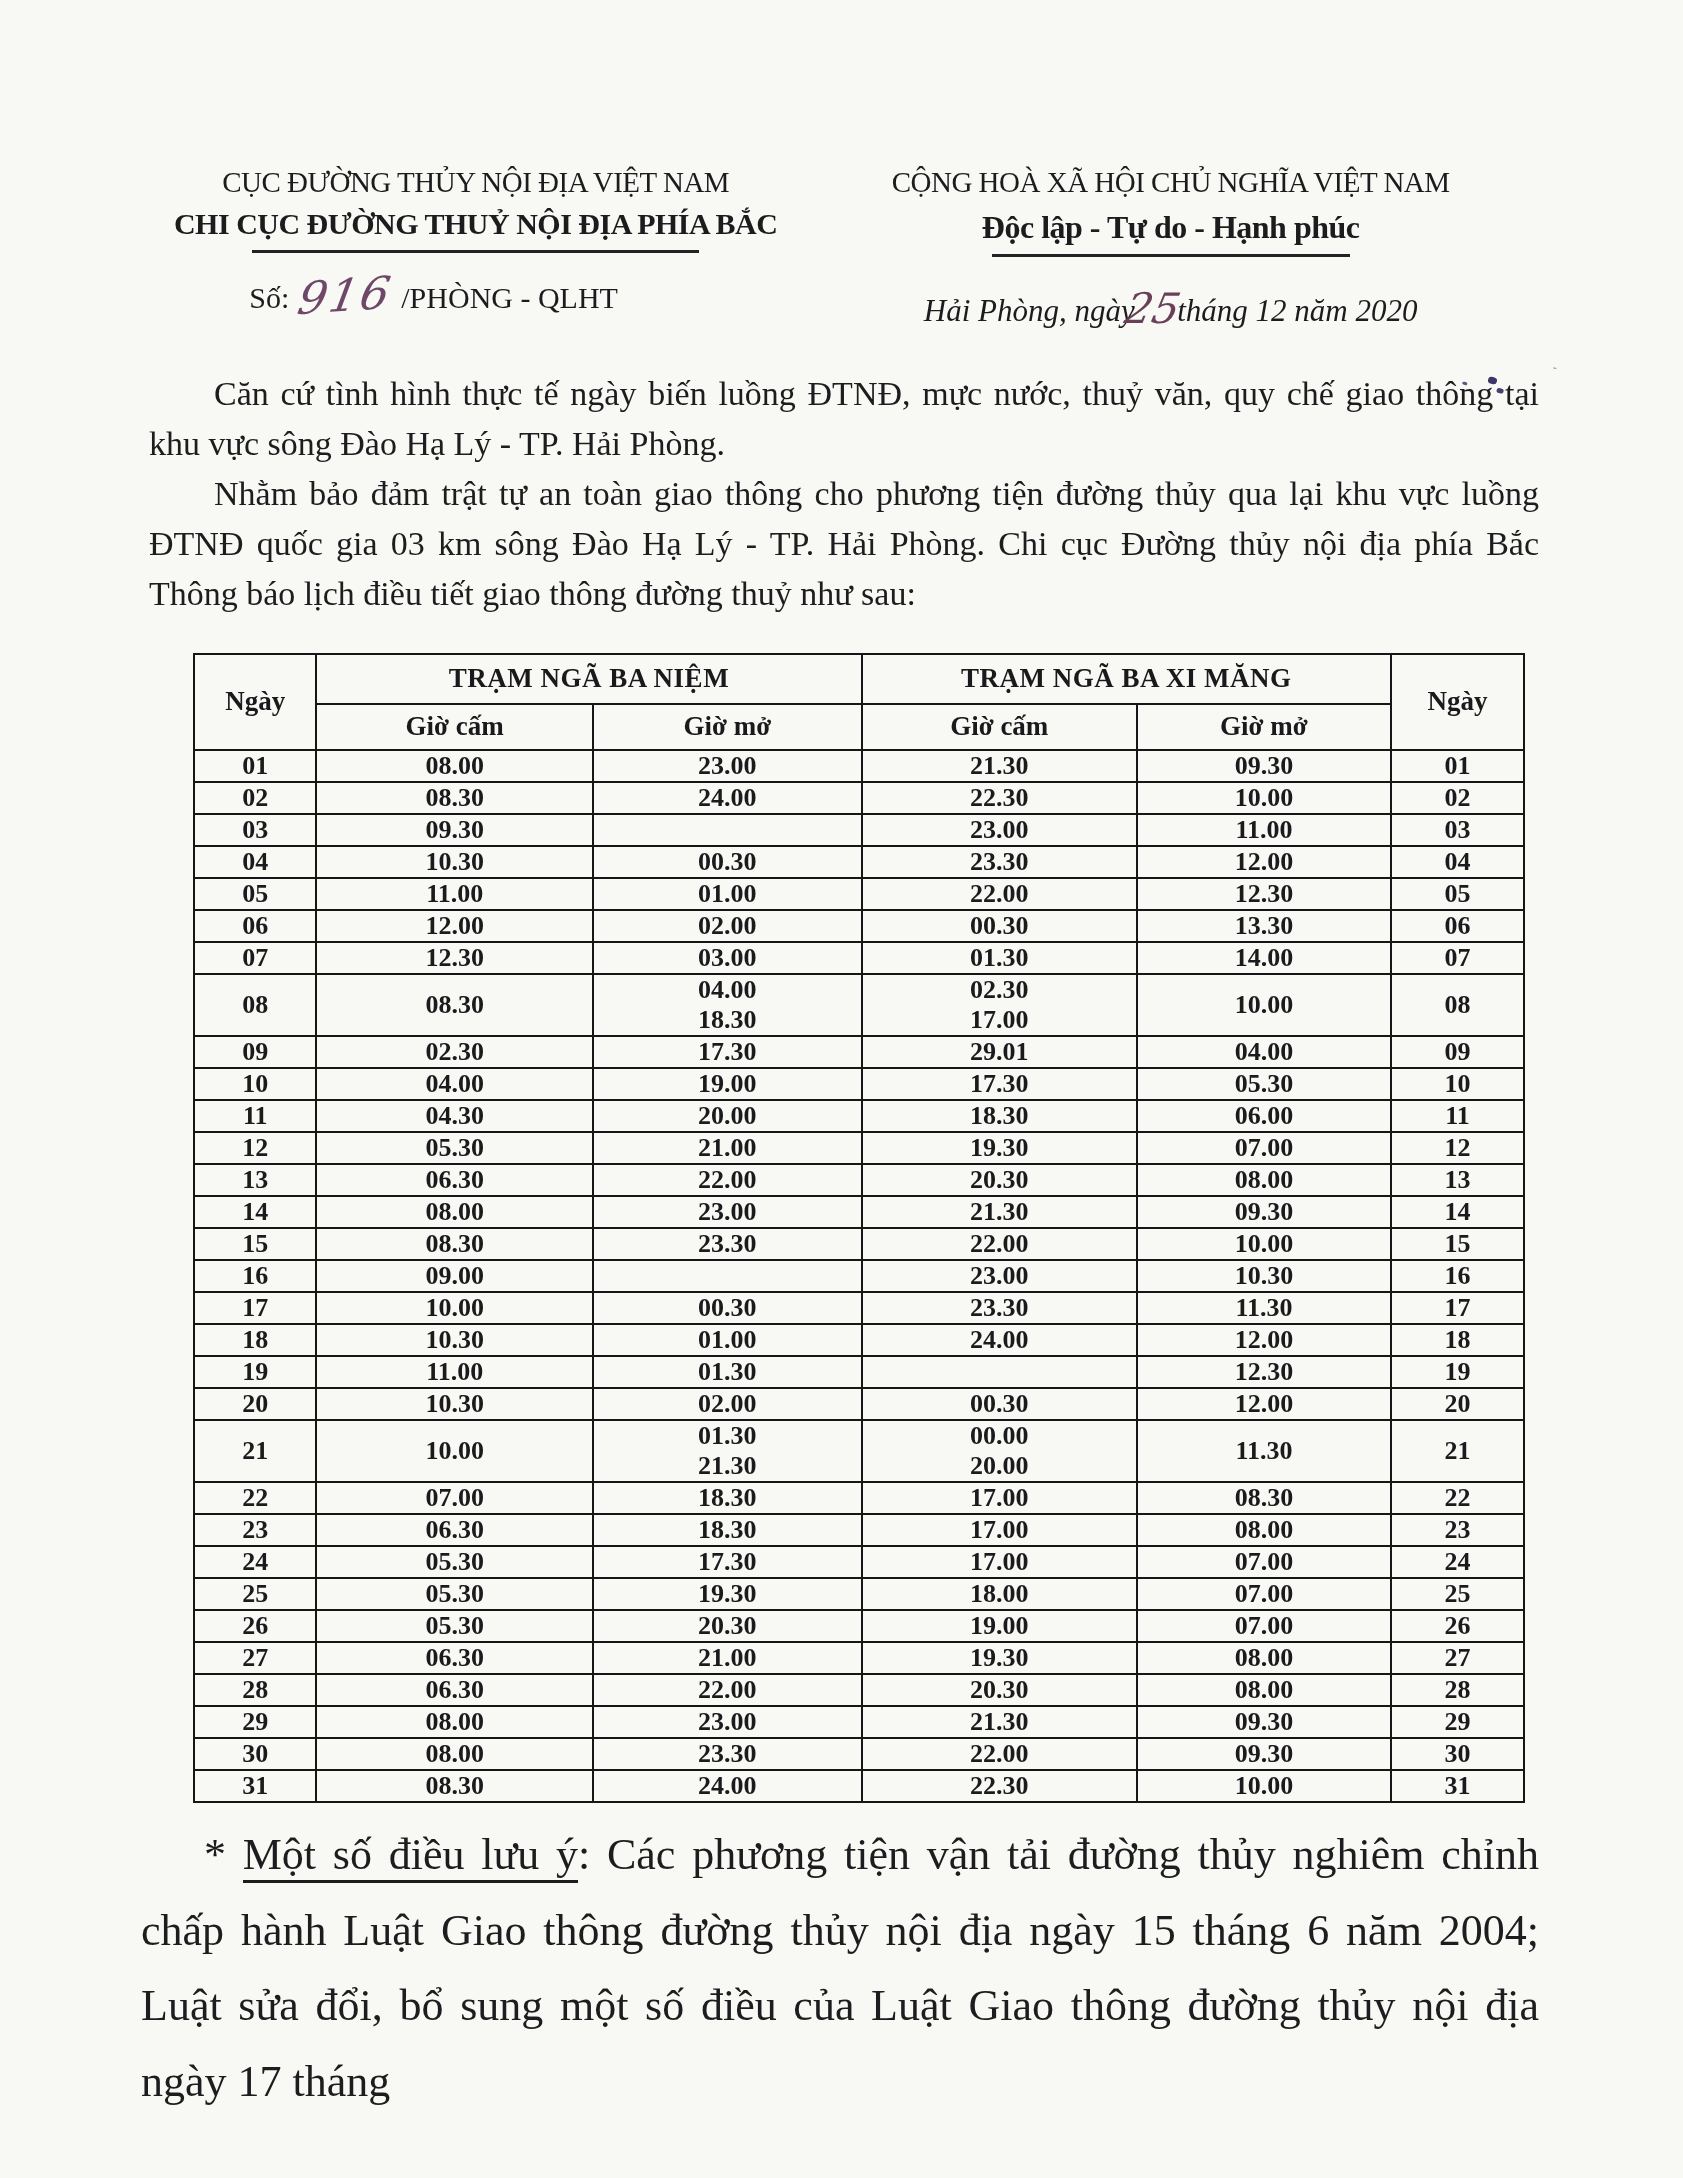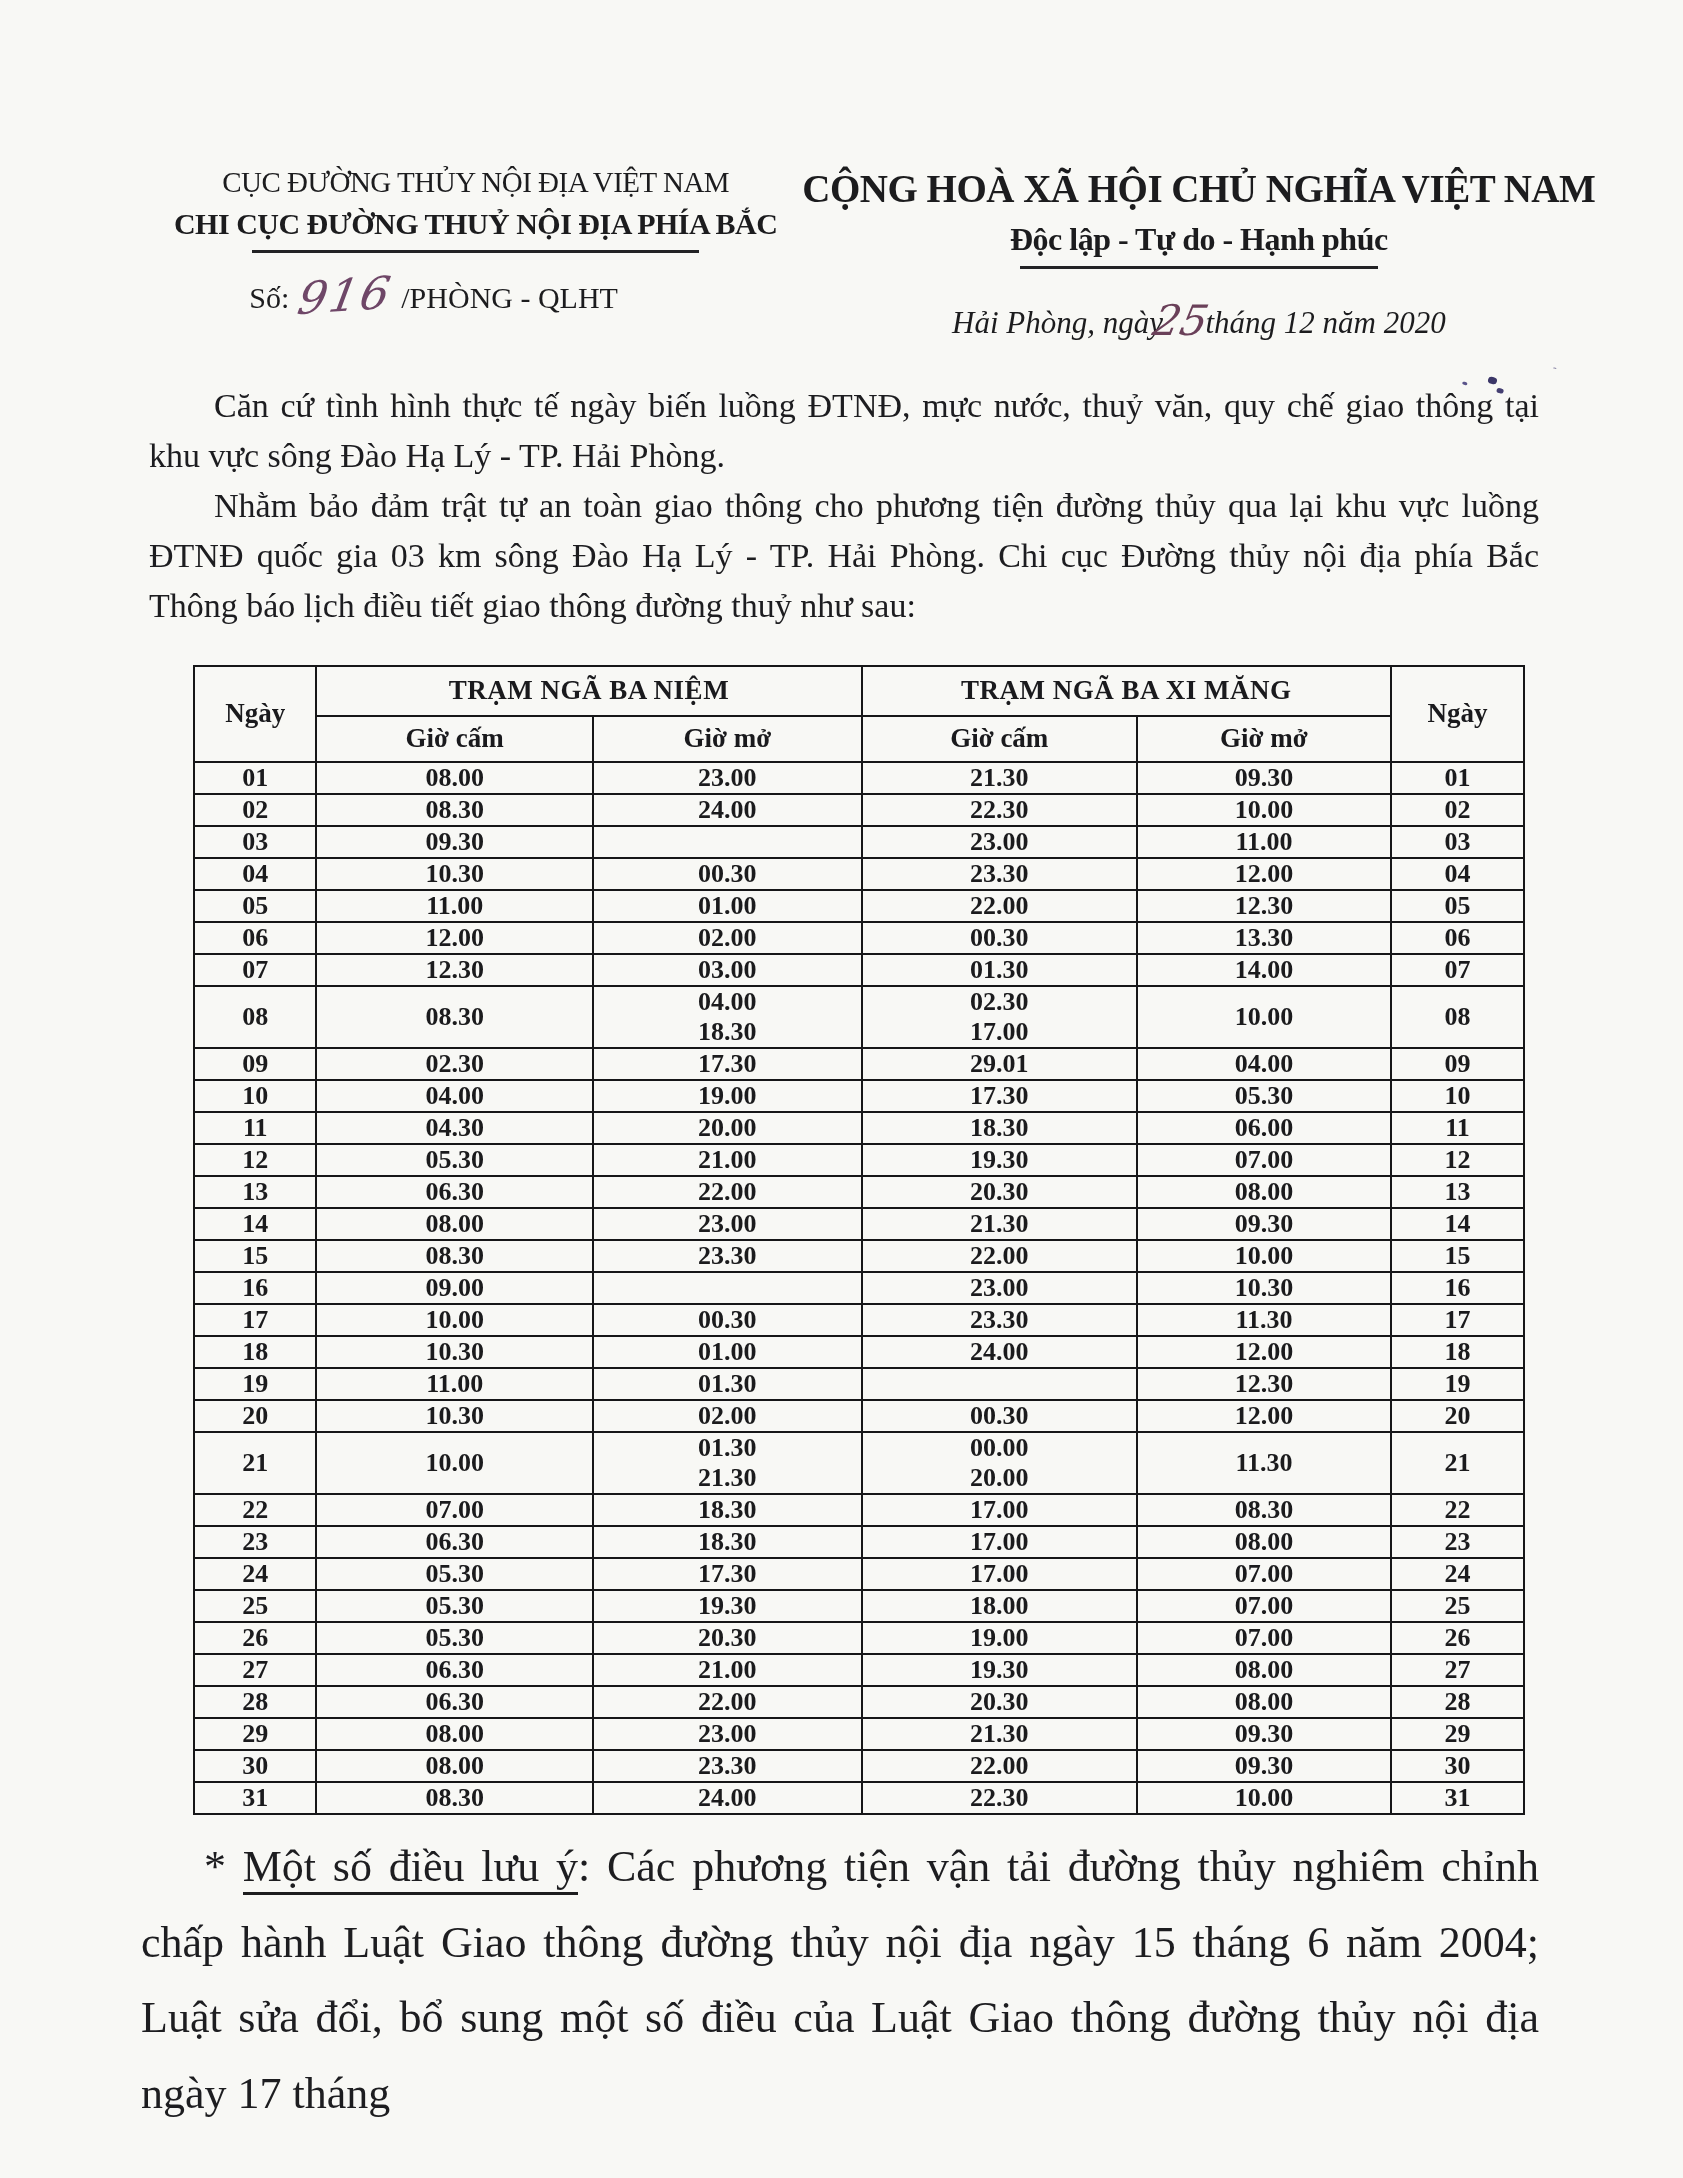--- a/index.html
+++ b/index.html
@@ -15,21 +15,21 @@
     padding:166px 144px 0 149px;
   }
   
   .header-row{display:flex;align-items:flex-start;}
   .header-left{flex:0 0 47%;text-align:center;}
   .header-right{flex:0 0 53%;text-align:center;}
   .agency-parent{font-size:29px;letter-spacing:-0.5px;white-space:nowrap;}
   .agency-name{font-size:30px;font-weight:bold;margin-top:8px;letter-spacing:-0.5px;white-space:nowrap;text-align:center;}
   .rule-left{width:447px;border-top:3px solid #232325;margin:9px auto 0 auto;height:0;}
   .so-line{margin-top:28px;font-size:30px;transform:translateX(-42px);}
-  .motto1{font-size:39px;font-weight:bold;letter-spacing:-0.5px;white-space:nowrap;}
+  .motto1{font-size:29px;font-weight:normal;letter-spacing:-0.5px;white-space:nowrap;}
   .motto2{font-size:32px;font-weight:bold;margin-top:10px;letter-spacing:-0.5px;}
   .rule-right{width:358px;border-top:3px solid #232325;margin:8px auto 0 auto;height:0;}
   .date-line{margin-top:36px;font-size:31px;font-style:italic;white-space:nowrap;}
   .handwritten{
     display:inline-block;font-family:"DejaVu Serif",serif;font-style:italic;
     font-size:45px;color:#6f4768;transform:skewX(-14deg) rotate(-4deg);
     margin:0 10px;line-height:0;position:relative;top:3px;letter-spacing:2px;
   }
   .handwritten-day{
     display:inline-block;font-family:"DejaVu Serif",serif;font-style:italic;

